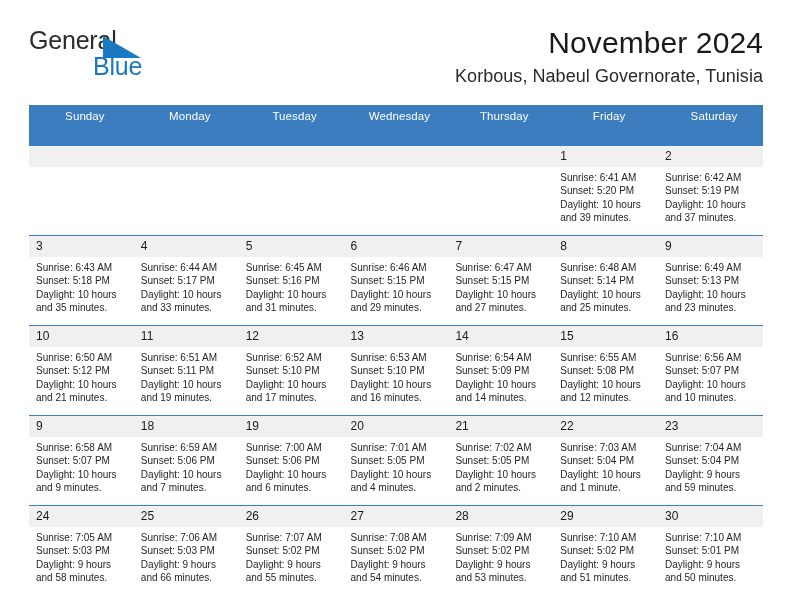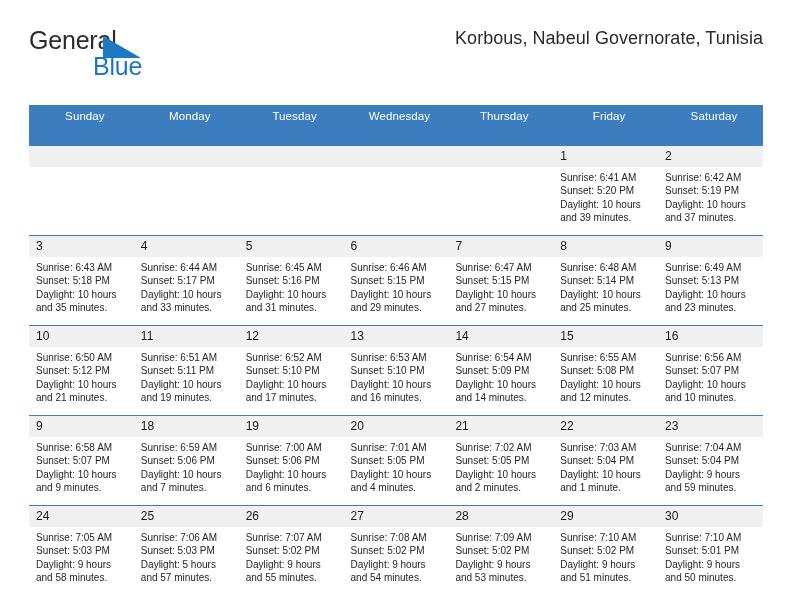--- a/index.html
+++ b/index.html
@@ -152,20 +152,21 @@
       <span class="brand-general">General</span>
       <span class="brand-triangle">
         <svg width="38" height="22" viewBox="0 0 38 22" aria-hidden="true">
           <polygon points="0,0 38,22 0,22" fill="#1b78c2"></polygon>
         </svg>
       </span>
       <span class="brand-blue">Blue</span>
     </div>
 
     <div class="title-block">
+      <div class="cal-title">November 2024</div>
       <div class="cal-subtitle">Korbous, Nabeul Governorate, Tunisia</div>
     </div>
 
   </div>
 
   <table class="calendar">
     <thead>
       <tr>
         <th>Sunday</th>
         <th>Monday</th>
@@ -450,21 +451,21 @@
                 <div class="wrap">Daylight: 9 hours and 58 minutes.</div>
               </div>
             </div>
           </td>
           <td>
             <div class="cell-inner">
               <div class="daynum">25</div>
               <div class="events">
                 <div>Sunrise: 7:06 AM</div>
                 <div>Sunset: 5:03 PM</div>
-                <div class="wrap">Daylight: 5 hours and 57 minutes.</div>
+                <div class="wrap">Daylight: 9 hours and 66 minutes.</div>
               </div>
             </div>
           </td>
           <td>
             <div class="cell-inner">
               <div class="daynum">26</div>
               <div class="events">
                 <div>Sunrise: 7:07 AM</div>
                 <div>Sunset: 5:02 PM</div>
                 <div class="wrap">Daylight: 9 hours and 55 minutes.</div>

